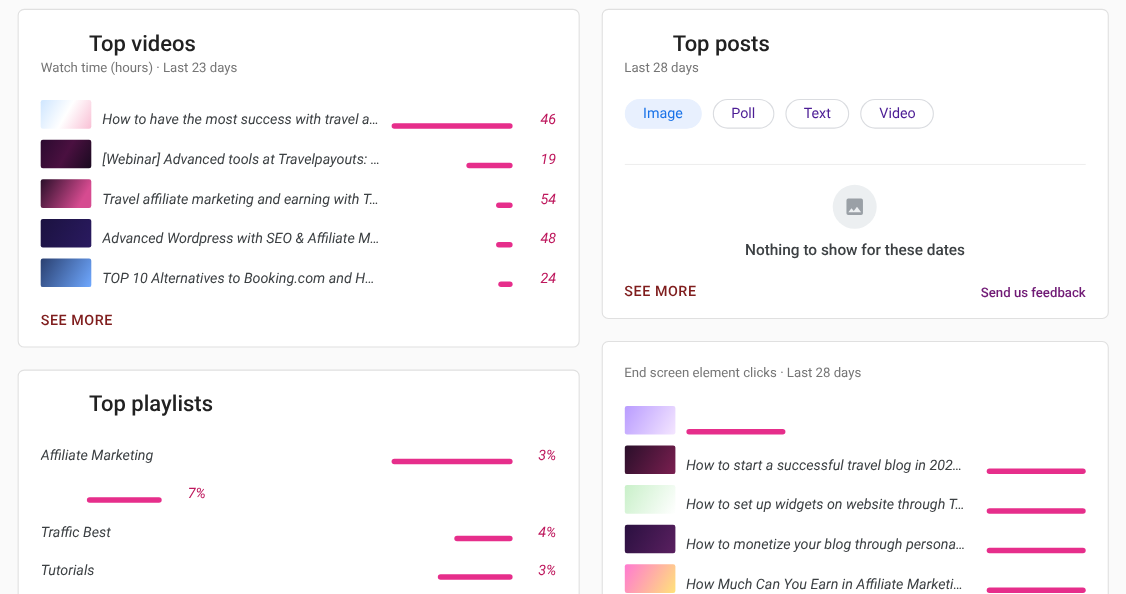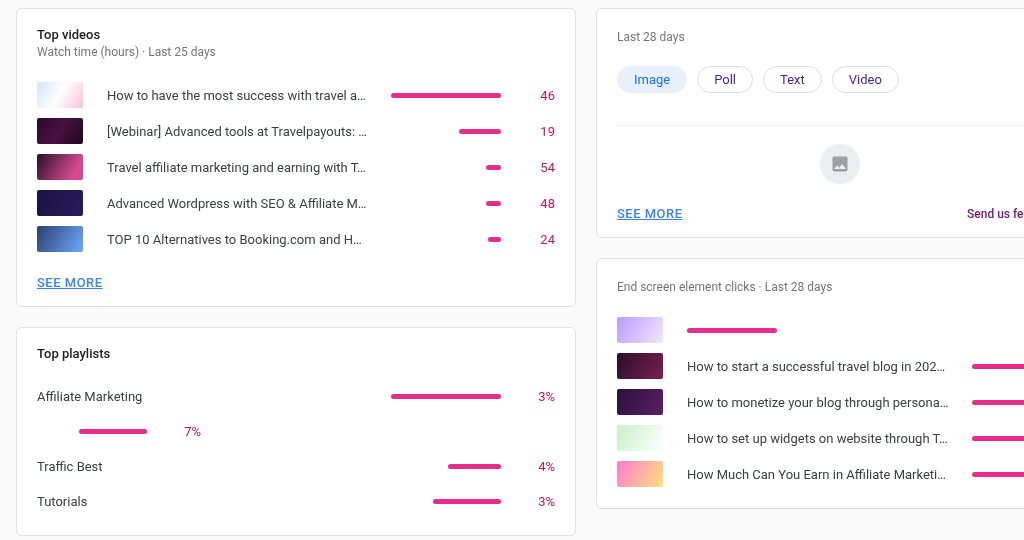--- a/index.html
+++ b/index.html
@@ -17,37 +17,39 @@
     width: 1024px;
   }
   .col { flex: 1; display: flex; flex-direction: column; gap: 20px; }
   .card {
     background: #fff;
     border: 1px solid #e0e0e0;
     border-radius: 6px;
     padding: 18px 20px 16px 20px;
   }
   .card-title {
-    font-size: 13px;
+    font-size: 20px;
     font-weight: 500;
     color: #212121;
+    margin-left: 44px;
   }
   .card-subtitle {
     font-size: 12px;
     color: #757575;
     margin-top: 3px;
   }
   .rows { margin-top: 18px; }
   .row {
     display: flex;
-    align-items: center;
-    gap: 24px;
+    align-items: flex-end;
+    gap: 10px;
     padding: 5px 0;
     font-size: 13px;
     color: #3c4043;
+    font-style: italic;
   }
   .thumb {
     width: 46px;
     height: 26px;
     border-radius: 2px;
     flex-shrink: 0;
     background: #ccc;
   }
   .row-label {
     flex: 1;
@@ -68,27 +70,26 @@
     background: #e62e8b;
     border-radius: 5px;
   }
   .row-val {
     width: 30px;
     text-align: right;
     flex-shrink: 0;
     color: #be185d;
   }
   .see-more {
-    color: #3b82f6;
+    color: #7f1d1d;
     font-weight: 500;
     font-size: 13px;
     letter-spacing: 0.5px;
     margin-top: 18px;
     cursor: pointer;
-    text-decoration: underline;
   }
   
   .row.plain { padding: 10px 0; }
   .row.plain .row-label { flex-basis: 45%; }
   
   .chips {
     display: flex;
     gap: 10px;
     margin-top: 22px;
     padding-bottom: 32px;
@@ -155,21 +156,21 @@
 </style>
 </head>
 <body>
 
 <div class="page">
 
   <div class="col">
 
     <div class="card">
       <div class="card-title">Top videos</div>
-      <div class="card-subtitle">Watch time (hours) · Last 25 days</div>
+      <div class="card-subtitle">Watch time (hours) · Last 23 days</div>
       <div class="rows">
         <div class="row">
           <div class="thumb t1"></div>
           <div class="row-label">How to have the most success with travel a…</div>
           <div class="bar-track">
               <div class="bar" style="width:110px"></div>
             </div>
           <div class="row-val">46</div>
         </div>
         <div class="row">
@@ -240,33 +241,35 @@
         </div>
 
       </div>
     </div>
 
   </div>
 
   <div class="col">
 
     <div class="card">
+      <div class="card-title">Top posts</div>
       <div class="card-subtitle">Last 28 days</div>
       <div class="chips">
         <div class="chip active">Image</div>
         <div class="chip">Poll</div>
         <div class="chip">Text</div>
         <div class="chip">Video</div>
       </div>
       <div class="empty">
         <div class="empty-icon">
           <svg width="20" height="20" viewBox="0 0 24 24">
               <path d="M21 19V5a2 2 0 0 0-2-2H5a2 2 0 0 0-2 2v14a2 2 0 0 0 2 2h14a2 2 0 0 0 2-2zM8.5 13.5l2.5 3 3.5-4.5L19 18H5l3.5-4.5z"></path>
             </svg>
         </div>
+        <div class="empty-text">Nothing to show for these dates</div>
       </div>
       <div class="posts-footer">
         <div class="see-more" style="margin-top:0">SEE MORE</div>
         <div class="feedback-link">Send us feedback</div>
       </div>
     </div>
 
     <div class="card">
       <div class="card-subtitle">End screen element clicks · Last 28 days</div>
       <div class="rows">
@@ -277,34 +280,34 @@
             </div>
         </div>
         <div class="row">
           <div class="thumb t7"></div>
           <div class="row-label">How to start a successful travel blog in 202…</div>
           <div class="bar-track" style="width:90px">
               <div class="bar" style="width:90px"></div>
             </div>
         </div>
         <div class="row">
+          <div class="thumb t8"></div>
+          <div class="row-label">How to set up widgets on website through T…</div>
+          <div class="bar-track" style="width:90px">
+              <div class="bar" style="width:90px"></div>
+            </div>
+        </div>
+        <div class="row">
           <div class="thumb t9"></div>
           <div class="row-label">How to monetize your blog through persona…</div>
           <div class="bar-track" style="width:90px">
               <div class="bar" style="width:90px"></div>
             </div>
         </div>
         <div class="row">
-          <div class="thumb t8"></div>
-          <div class="row-label">How to set up widgets on website through T…</div>
-          <div class="bar-track" style="width:90px">
-              <div class="bar" style="width:90px"></div>
-            </div>
-        </div>
-        <div class="row">
           <div class="thumb t10"></div>
           <div class="row-label">How Much Can You Earn in Affiliate Marketi…</div>
           <div class="bar-track" style="width:90px">
               <div class="bar" style="width:90px"></div>
             </div>
         </div>
       </div>
     </div>
 
   </div>

